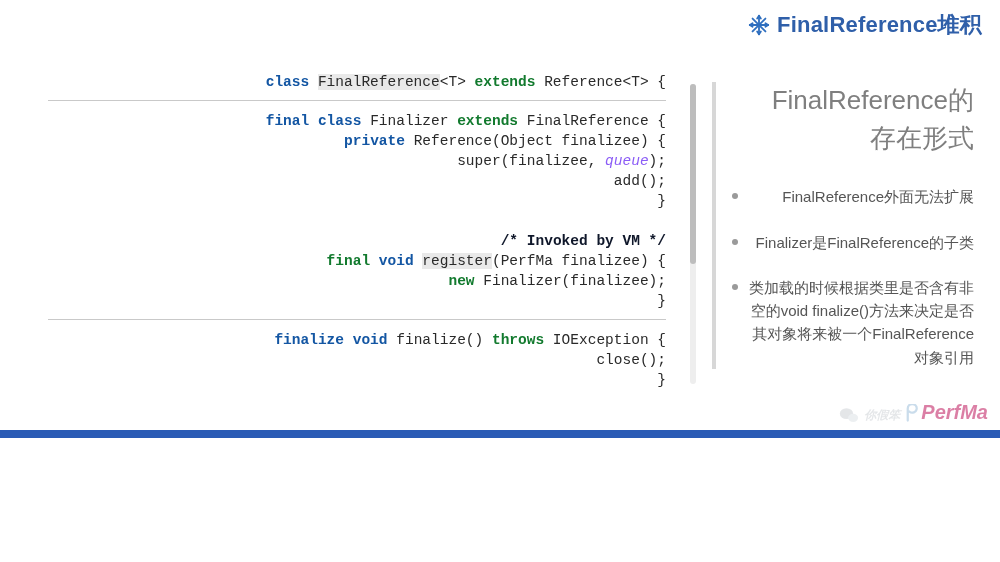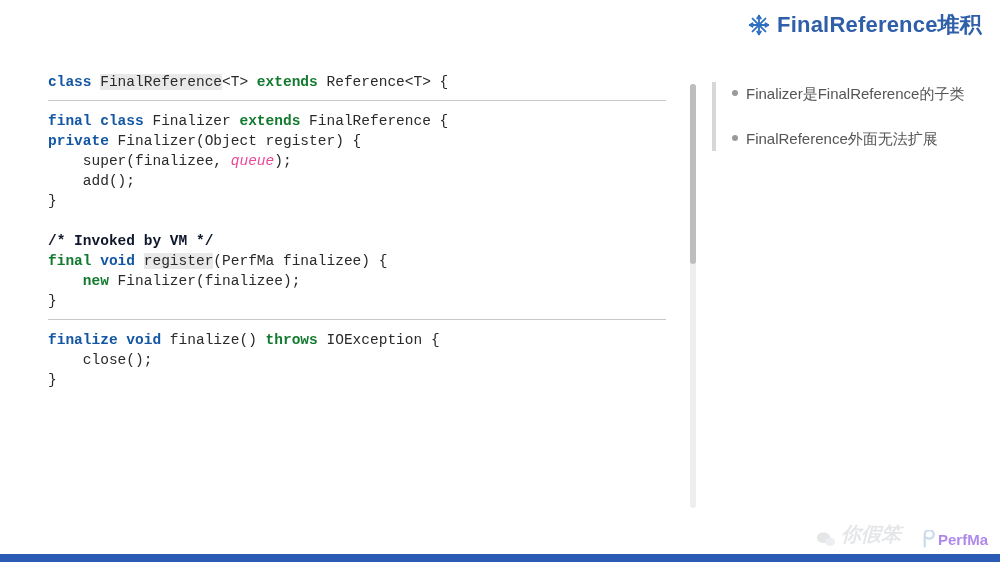--- a/index.html
+++ b/index.html
@@ -1,37 +1,37 @@
 <!DOCTYPE html>
 <html><head>
 <meta charset="utf-8">
 <style>
   * { margin: 0; padding: 0; box-sizing: border-box; }
   html, body { width: 1000px; height: 562px; font-family: "Microsoft YaHei", Arial, sans-serif; background: #fff; overflow: hidden; position: relative; }
 
-  .slide { width: 1000px; height: 562px; position: relative; background: #ffffff; }
+  .slide { width: 1000px; height: 438px; position: relative; background: #ffffff; text-align: right; }
 
   
   .page-title-bar {
     position: absolute; top: 10px; right: 0; left: 0;
     display: flex; justify-content: flex-end; align-items: center;
     padding-right: 18px;
   }
   .snow-icon { width: 22px; height: 22px; margin-right: 7px; color:#2f6fbf; flex-shrink: 0; }
   .page-title { font-size: 22px; font-weight: 700; color:#2f5fa9; letter-spacing: .2px; }
 
   
   .content { position:absolute; top:72px; left:0; right:0; bottom:30px; display:flex; }
 
   
   .code-col { width:680px; padding-left:48px; padding-right:14px; }
   .code-block { font-family: Consolas, "Courier New", monospace; font-size:14.5px; line-height:1.38; color:#2a2a2a; white-space:pre; }
   .kw-blue   { color:#1356a3; font-weight:600; }   
   .kw-green  { color:#127a2e; font-weight:600; }   
-  .kw-ital   { color:#ec4899; font-style:italic;font-family:Liberation Mono, monospace; } 
+  .kw-ital   { color:#8b5cf6; font-style:italic;font-family:Liberation Mono, monospace; } 
   .cmt       { color:#0f172a;font-weight:bold; }                    
   .hi        { background:#e9e9e9; }               
 
   hr.code-sep { border:none; border-top:1px solid #c9c9c9; margin:8px 0 10px 0; }
 
   
   .vbar-track { width:6px; background:#eee; border-radius:3px; margin:12px 10px 24px 10px; position:relative; }
   .vbar-thumb { position:absolute; left:0; right:0; top:0; height:180px; background:#bdbdbd; border-radius:3px; }
 
   
@@ -40,22 +40,22 @@
   .right-heading { font-size:26px; color:#7f7f7f; line-height:1.45; font-weight:400; margin-bottom:28px; }
   .bul-list { list-style:none; }
   .bul-list li { position:relative; padding-left:14px; font-size:15px; color:#555; line-height:1.55; margin-bottom:22px; }
   .bul-list li::before { content:""; position:absolute; left:0; top:8px; width:6px; height:6px; border-radius:50%; background:#9a9a9a; }
 
   
   .bottom-bar { position:absolute; left:0; right:0; bottom:0; height:8px; background:#2a5bb5; }
 
   
   .wm { position:absolute; right:12px; bottom:14px; display:flex; align-items:flex-end; opacity:.55; }
-  .wm-text { font-size:20px; color:#cfd3d7; font-style:italic; font-weight:700; margin-right:20px; }
-  .wm-logo { font-size:15px; color:#6d28d9; font-weight:600; display:flex; align-items:center; }
+  .wm-text { font-size:12px; color:#cfd3d7; font-style:italic; font-weight:700; margin-right:4px; }
+  .wm-logo { font-size:20px; color:#be185d; font-weight:600; display:flex; align-items:center;font-style:italic; }
   .wm-logo .p-mark { width:15px; height:18px; margin-right:2px; display:inline-block; }
   .wm-chat { width:20px; height:17px; margin-right:5px; }
 </style>
 </head>
 <body>
 <div class="slide">
 
   <div class="page-title-bar">
     <span class="snow-icon">
       <svg viewBox="0 0 24 24" fill="none" stroke="currentColor" stroke-width="2" stroke-linecap="round">
@@ -78,21 +78,21 @@
 
   <div class="content">
 
     <div class="code-col">
 
       <div class="code-block"><span class="kw-blue">class </span><span class="hi">FinalReference</span><span>&lt;T&gt; </span><span class="kw-green">extends</span><span> Reference&lt;T&gt; {</span></div>
 
       <hr class="code-sep">
 
       <div class="code-block"><span class="kw-blue">final</span><span class="kw-blue"> class </span><span>Finalizer </span><span class="kw-green">extends</span><span> FinalReference {</span>
-<span class="kw-blue">private</span><span> Finalizer(Object register) {</span>
+<span class="kw-blue">private</span><span> Reference(Object finalizee) {</span>
 <span>    super(finalizee, </span><span class="kw-ital">queue</span><span>);</span>
 <span>    add();</span>
 <span>}</span>
 <span></span>
 <span class="cmt">/* Invoked by VM */</span>
 <span class="kw-green">final</span><span> </span><span class="kw-blue">void</span><span> </span><span class="hi">register</span><span>(PerfMa finalizee) {</span>
 <span>    </span><span class="kw-green">new</span><span> Finalizer(finalizee);</span>
 <span>}</span></div>
 
       <hr class="code-sep">
@@ -102,23 +102,28 @@
 <span>}</span></div>
 
     </div>
 
     <div class="vbar-track">
       <div class="vbar-thumb"></div>
     </div>
 
     <div class="right-col">
       <div class="right-inner">
+        <div class="right-heading">
+          <span>FinalReference的</span><br>
+          <span>存在形式</span>
+        </div>
         <ul class="bul-list">
+          <li>FinalReference外面无法扩展</li>
           <li>Finalizer是FinalReference的子类</li>
-          <li>FinalReference外面无法扩展</li>
+          <li>类加载的时候根据类里是否含有非空的void finalize()方法来决定是否其对象将来被一个FinalReference对象引用</li>
         </ul>
       </div>
     </div>
 
   </div>
 
   <div class="wm">
     <span class="wm-chat">
       <svg viewBox="0 0 24 20" fill="#cfd3d7">
           <ellipse cx="9" cy="8" rx="8" ry="6.5"></ellipse>

